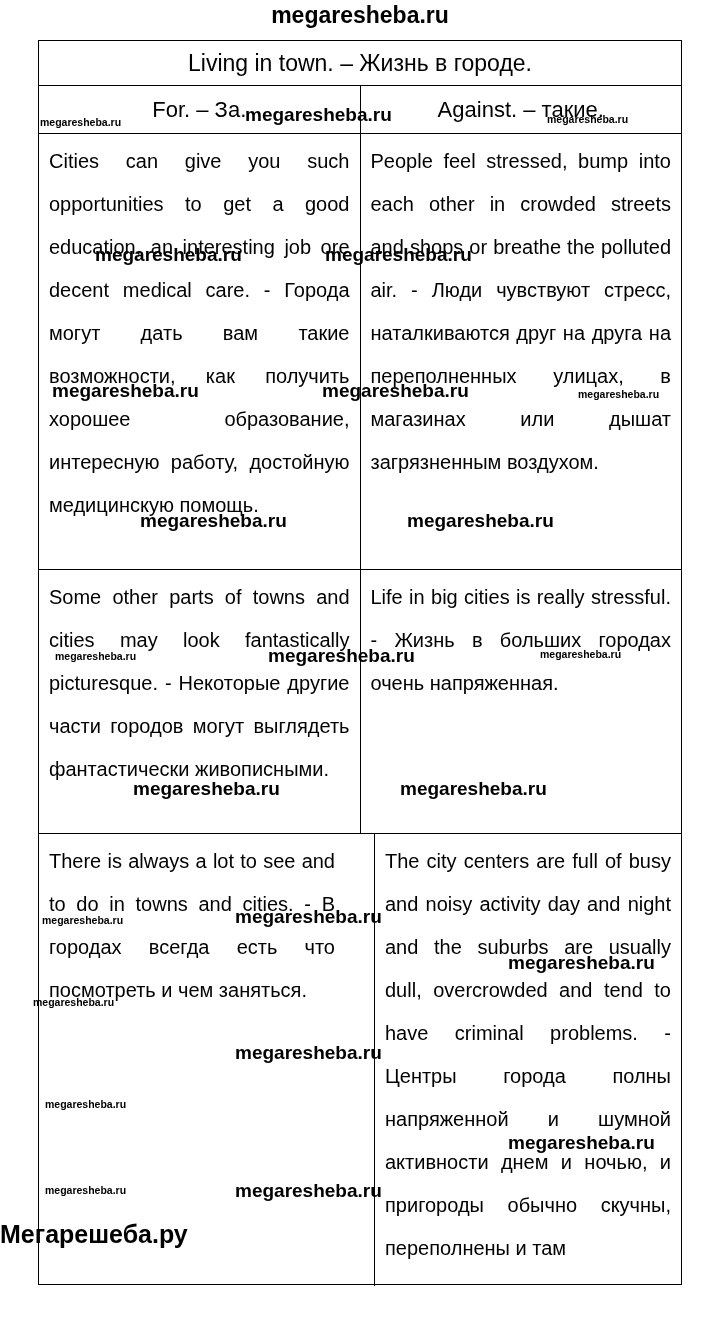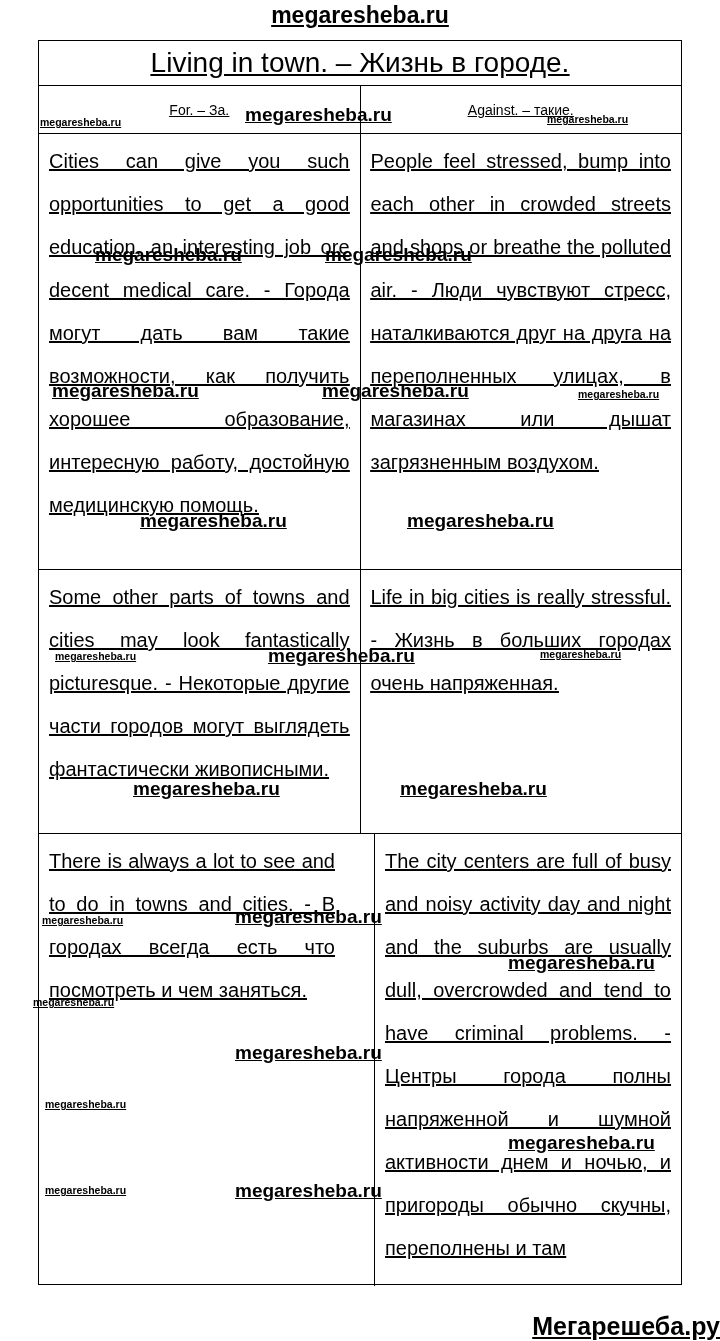--- a/index.html
+++ b/index.html
@@ -1,15 +1,15 @@
 <!DOCTYPE html>
 <html><head>
 <meta charset="utf-8">
 <style>
-  * { margin:0; padding:0; box-sizing:border-box;text-decoration:underline; }
+  * { margin:0; padding:0; box-sizing:border-box; }
   html,body { background:#ffffff; }
   body {
     width:720px; height:1341px;
     font-family:"Liberation Sans", sans-serif;
     color:#000;
     position:relative;
     overflow:hidden;
   }
   .page { position:relative; width:720px; height:1341px; overflow:hidden; }
 
@@ -19,48 +19,48 @@
   }
 
   .doc-table {
     position:absolute; left:38px; top:40px;
     width:644px; height:1245px;
     border:1px solid #000;
   }
   .title-row {
     height:45px; border-bottom:1px solid #000;
     display:flex; align-items:center; justify-content:center;
-    font-size:28px;
+    font-size:23px;
   }
   .subheader-row { height:48px; border-bottom:1px solid #000; display:flex; }
   .subheader-cell {
     flex:1; display:flex; align-items:center; justify-content:center;
-    font-size:14px;
+    font-size:22px;
   }
   .subheader-cell + .subheader-cell { border-left:1px solid #000; }
 
   .content-row { display:flex; border-bottom:1px solid #000; }
   .content-row:last-child { border-bottom:none;gap:29px; }
   .cell {
     flex:1; padding:6px 10px 0 10px;
     font-size:20px; line-height:43px;
     text-align:justify; overflow:hidden;
   }
   .cell + .cell { border-left:1px solid #000; }
   .row-1 { height:436px; }
   .row-2 { height:264px; }
   .row-3 { height:452px; }
 
   .wm { position:absolute; white-space:nowrap; font-weight:bold; pointer-events:none; }
   .wm-big { font-size:19px; }
   .wm-small { font-size:10.5px; }
 
   .footer-site {
-    position:absolute; top:1312px; left:0; width:100%;
-    text-align:right; font-weight:bold; font-size:25px;
+    position:absolute; top:1220px; left:0; width:100%;
+    text-align:left; font-weight:bold; font-size:25px;
   }
 </style>
 </head>
 <body>
 
 <div class="page">
 
   <div class="top-site">megaresheba.ru</div>
 
   <div class="doc-table">

